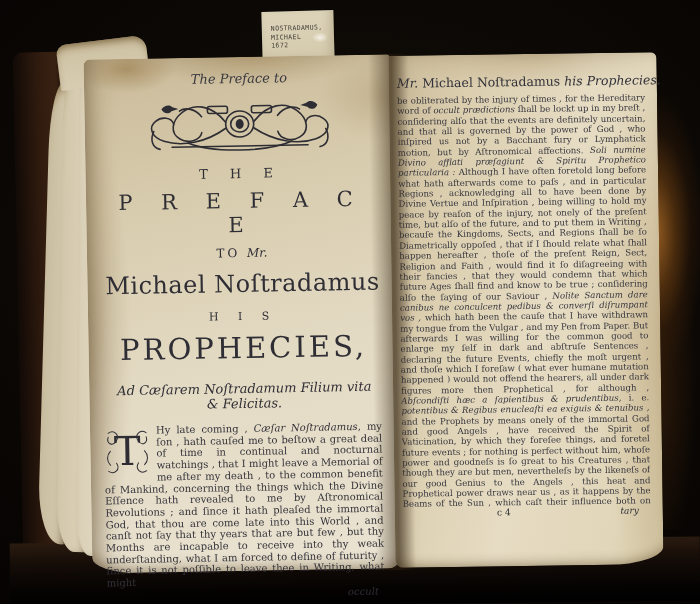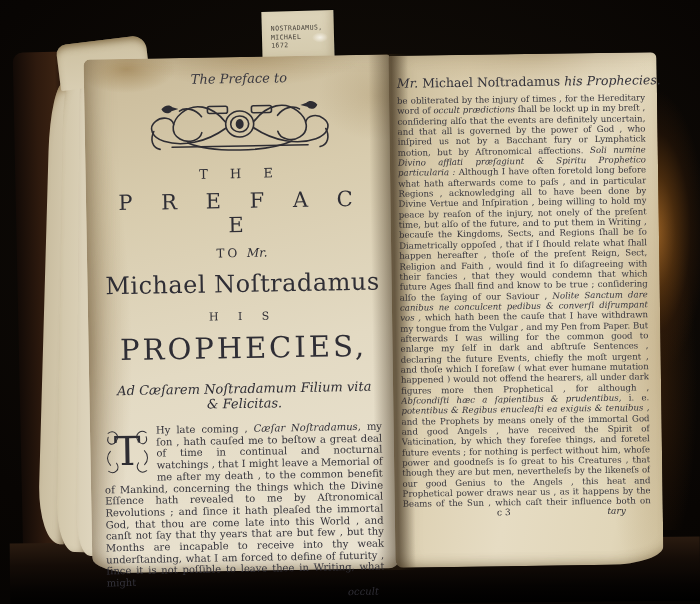--- a/index.html
+++ b/index.html
@@ -70,21 +70,21 @@
   .lp-body{margin:12px 4px 0 0;text-align:justify;font-size:10px;line-height:11.7px;color:#33323a;}
   .dropcap{float:left;width:46px;height:50px;margin:2px 6px 0 0;}
   .catchword{text-align:right;font-style:italic;font-size:10px;margin:1px 10px 0 0;}
   
   .rp-inner{padding:20px 12px 0 8px;}
   .rp-head{text-align:center;font-size:12.5px;color:#33323a;margin-bottom:5px;white-space:nowrap;}
   .rp-body{text-align:justify;font-size:8.6px;line-height:10.35px;color:#37363e;height:412px;overflow:hidden;}
   .rp-body p{margin:0;}
   .sig-row{position:relative;font-size:9px;height:12px;margin-top:1px;}
   .sig{position:absolute;left:38%;}
-  .catch{position:absolute;right:25px;font-style:italic;}
+  .catch{position:absolute;right:12px;font-style:italic;}
   svg .ink{stroke:#2e2d33;fill:none;stroke-width:1.6;stroke-linecap:round;}
   svg .inkf{fill:#2e2d33;stroke:none;}
 </style>
 </head>
 <body>
 
 <div class="photo">
 
   <div class="cover-left"></div>
   <div class="glow-right"></div>
@@ -151,20 +151,20 @@
   </div>
 
   <div class="page right-page">
     <div class="rp-inner">
       <div class="rp-head"><span style="font-style: italic;">Mr. </span><span>Michael Noſtradamus </span><span style="font-style: italic;">his Prophecies.</span></div>
       <div class="rp-body">
         <p class="p1"><span>be obliterated by the injury of times , for the Hereditary word of </span><span style="font-style: italic;">occult prædictions </span><span>ſhall be lockt up in my breſt , conſidering alſo that the events are definitely uncertain, and that all is governed by the power of God , who inſpired us not by a Bacchant fury or Lymphatick motion, but by Aſtronomical affections. </span><span style="font-style: italic;">Soli numine Divino afflati præſagiunt &amp; Spiritu Prophetico particularia : </span><span>Although I have often foretold long before what hath afterwards come to paſs , and in particular Regions , acknowledging all to have been done by Divine Vertue and Inſpiration , being willing to hold my peace by reaſon of the injury, not onely of the preſent time, but alſo of the future, and to put them in Writing , becauſe the Kingdoms, Sects, and Regions ſhall be ſo Diametrically oppoſed , that if I ſhould relate what ſhall happen hereafter , thoſe of the preſent Reign, Sect, Religion and Faith , would find it ſo diſagreeing with their fancies , that they would condemn that which future Ages ſhall find and know to be true ; conſidering alſo the ſaying of our Saviour , </span><span style="font-style: italic;">Nolite Sanctum dare canibus ne conculcent pedibus &amp; converſi diſrumpant vos , </span><span>which hath been the cauſe that I have withdrawn my tongue from the Vulgar , and my Pen from Paper. But afterwards I was willing for the common good to enlarge my ſelf in dark and abſtruſe Sentences , declaring the future Events, chiefly the moſt urgent , and thoſe which I foreſaw ( what ever humane mutation happened ) would not offend the hearers, all under dark figures more then Prophetical , for although , </span><span style="font-style: italic;">Abſcondiſti hæc a ſapientibus &amp; prudentibus, </span><span>i. e. </span><span style="font-style: italic;">potentibus &amp; Regibus enucleaſti ea exiguis &amp; tenuibus , </span><span>and the Prophets by means onely of the immortal God and good Angels , have received the Spirit of Vaticination, by which they foreſee things, and foretel future events ; for nothing is perfect without him, whoſe power and goodneſs is ſo great to his Creatures , that though they are but men, nevertheleſs by the likeneſs of our good Genius to the Angels , this heat and Prophetical power draws near us , as it happens by the Beams of the Sun , which caſt their influence both on Elementary and not Elementary bodies ; as for us who are men, we cannot attain any thing by our natural knowledge , of the ſecrets of God our Creator, </span></p>
 
       </div>
       <div class="sig-row">
-        <span class="sig">c 3</span>
+        <span class="sig">c 4</span>
         <span class="catch">tary</span>
       </div>
     </div>
   </div>
 
   <div class="gutter"></div>
 </div>
 
 </body></html>

